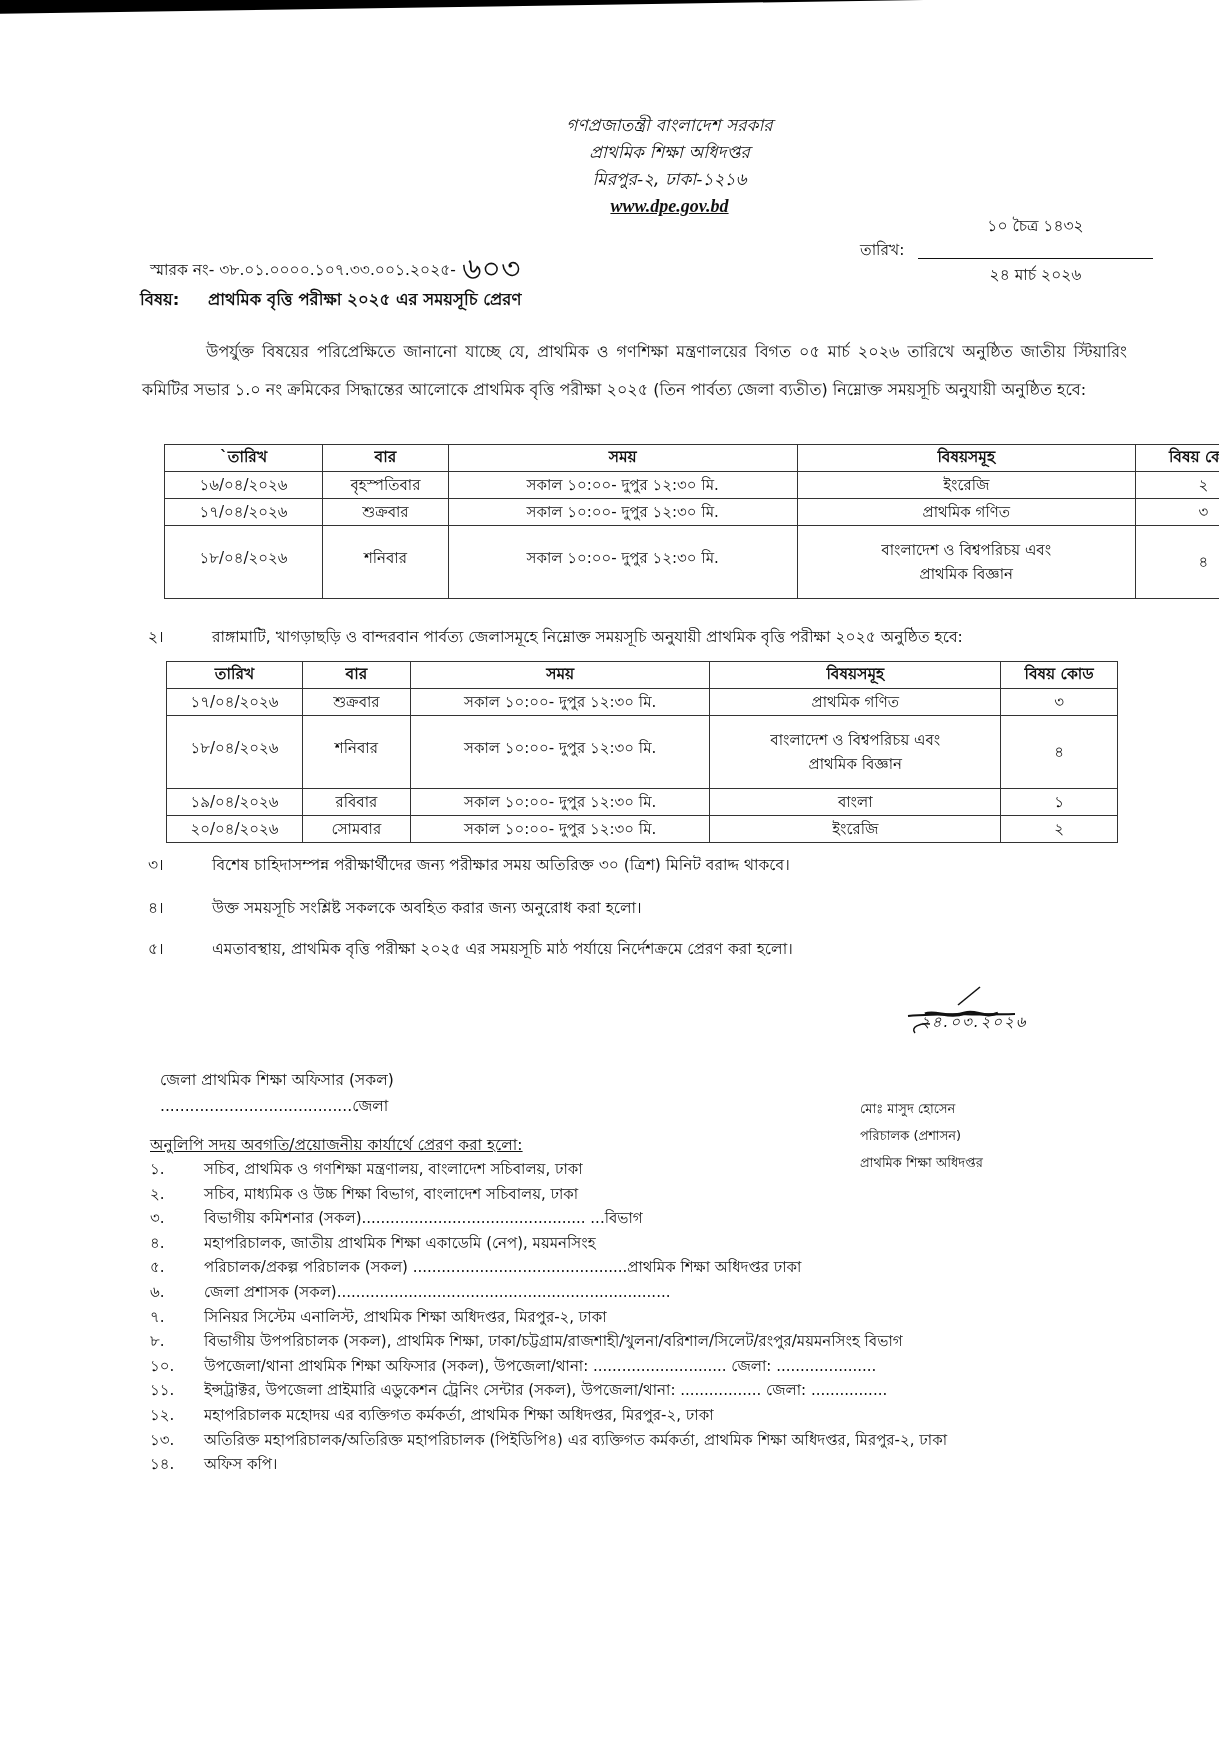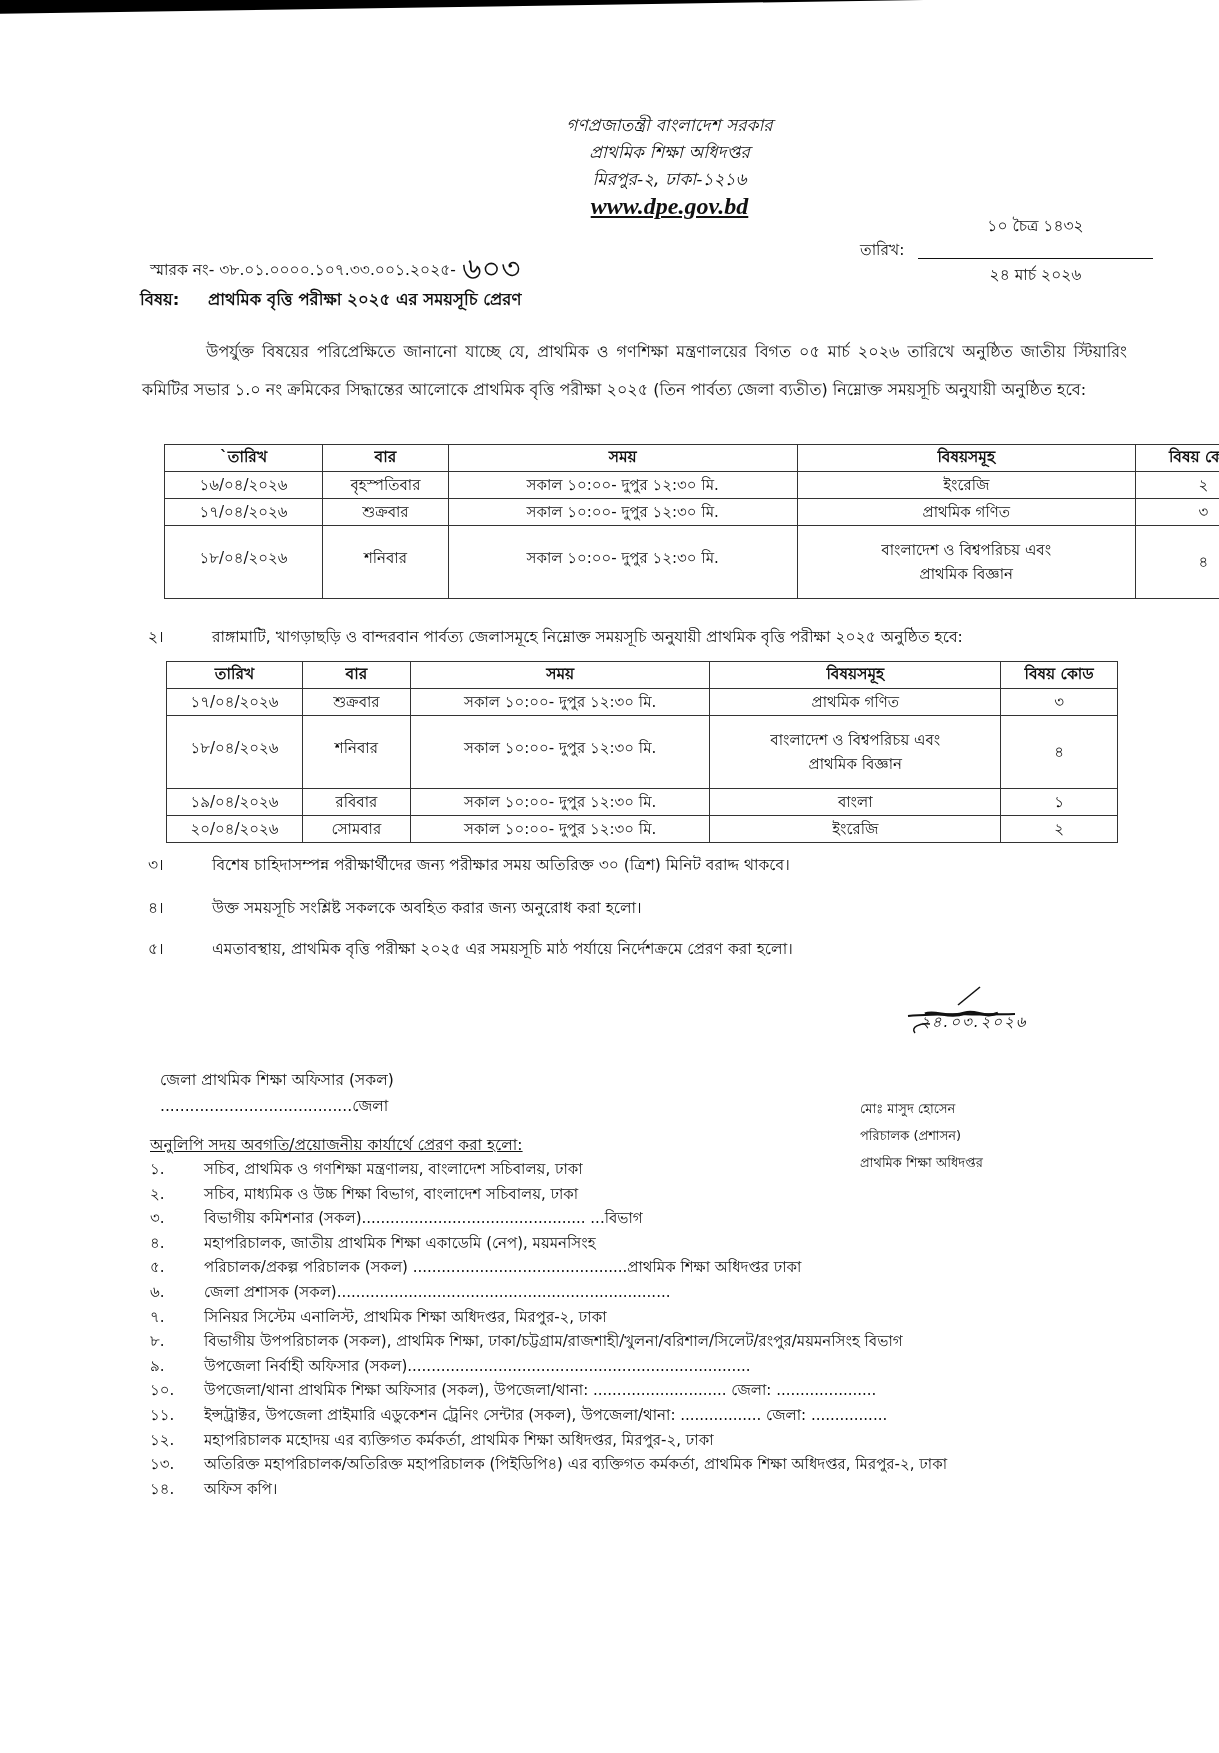--- a/index.html
+++ b/index.html
@@ -8,21 +8,21 @@
     background: #ffffff; color: #111;
     font-family: "DejaVu Sans", "Liberation Sans", sans-serif;
   }
   .scan-band {
     position: absolute; left: -20px; top: -26px; width: 1260px; height: 40px;
     background: #000; transform: rotate(-0.85deg); transform-origin: left top;
   }
   .abs { position: absolute; }
   .header { left: 0; width: 1219px; top: 112px; text-align: center; font-size: 17px; line-height: 27px; }
   .header .hl { margin-left: 120px; font-style: italic; }
-  .header .url { font-family: "Liberation Serif", serif; font-weight: bold; font-size: 24px; text-decoration: underline; }
+  .header .url { font-family: "Liberation Serif", serif; font-weight: bold; font-size: 18px; text-decoration: underline; }
   .memo { left: 150px; top: 245px; font-size: 15.5px; white-space: nowrap; }
   .memo .hand { font-size: 30px; font-family: "DejaVu Sans", sans-serif; font-weight: 300; vertical-align: -4px; margin-left: 6px; }
   .date { left: 860px; top: 214px; font-size: 15.5px; }
   .date .label { position: absolute; left: 0; top: 24px; white-space: nowrap; }
   .date .frac { position: absolute; left: 58px; top: 0; width: 235px; text-align: center; }
   .date .frac .top { border-bottom: 1.5px solid #111; padding-bottom: 18px; white-space: nowrap; }
   .date .frac .bot { padding-top: 4px; white-space: nowrap; }
   .subject { left: 140px; top: 287px; font-size: 16.5px; font-weight: bold; white-space: nowrap; }
   .subject .lbl { display: inline-block; width: 68px; }
   .para { left: 142px; top: 333px; width: 985px; font-size: 16px; line-height: 38px; text-align: justify; text-indent: 64px; }
@@ -206,19 +206,18 @@
 <div class="abs cc-title">অনুলিপি সদয় অবগতি/প্রয়োজনীয় কার্যার্থে প্রেরণ করা হলো:</div>
 <ul class="abs cc-list">
   <li><span class="n">১.</span><span>সচিব, প্রাথমিক ও গণশিক্ষা মন্ত্রণালয়, বাংলাদেশ সচিবালয়, ঢাকা</span></li>
   <li><span class="n">২.</span><span>সচিব, মাধ্যমিক ও উচ্চ শিক্ষা বিভাগ, বাংলাদেশ সচিবালয়, ঢাকা</span></li>
   <li><span class="n">৩.</span><span>বিভাগীয় কমিশনার (সকল)............................................... ...বিভাগ</span></li>
   <li><span class="n">৪.</span><span>মহাপরিচালক, জাতীয় প্রাথমিক শিক্ষা একাডেমি (নেপ), ময়মনসিংহ</span></li>
   <li><span class="n">৫.</span><span>পরিচালক/প্রকল্প পরিচালক (সকল) .............................................প্রাথমিক শিক্ষা অধিদপ্তর ঢাকা</span></li>
   <li><span class="n">৬.</span><span>জেলা প্রশাসক (সকল)......................................................................</span></li>
   <li><span class="n">৭.</span><span>সিনিয়র সিস্টেম এনালিস্ট, প্রাথমিক শিক্ষা অধিদপ্তর, মিরপুর-২, ঢাকা</span></li>
   <li><span class="n">৮.</span><span>বিভাগীয় উপপরিচালক (সকল), প্রাথমিক শিক্ষা, ঢাকা/চট্টগ্রাম/রাজশাহী/খুলনা/বরিশাল/সিলেট/রংপুর/ময়মনসিংহ বিভাগ</span></li>
-  <li><span class="n">৯.</span><span>উপজেলা নির্বাহী অফিসার (সকল)........................................................................</span></li>
   <li><span class="n">১০.</span><span>উপজেলা/থানা প্রাথমিক শিক্ষা অফিসার (সকল), উপজেলা/থানা: ............................ জেলা: .....................</span></li>
   <li><span class="n">১১.</span><span>ইন্সট্রাক্টর, উপজেলা প্রাইমারি এডুকেশন ট্রেনিং সেন্টার (সকল), উপজেলা/থানা: ................. জেলা: ................</span></li>
   <li><span class="n">১২.</span><span>মহাপরিচালক মহোদয় এর ব্যক্তিগত কর্মকর্তা, প্রাথমিক শিক্ষা অধিদপ্তর, মিরপুর-২, ঢাকা</span></li>
   <li><span class="n">১৩.</span><span>অতিরিক্ত মহাপরিচালক/অতিরিক্ত মহাপরিচালক (পিইডিপি৪) এর ব্যক্তিগত কর্মকর্তা, প্রাথমিক শিক্ষা অধিদপ্তর, মিরপুর-২, ঢাকা</span></li>
   <li><span class="n">১৪.</span><span>অফিস কপি।</span></li>
 </ul>
 
 </body></html>

